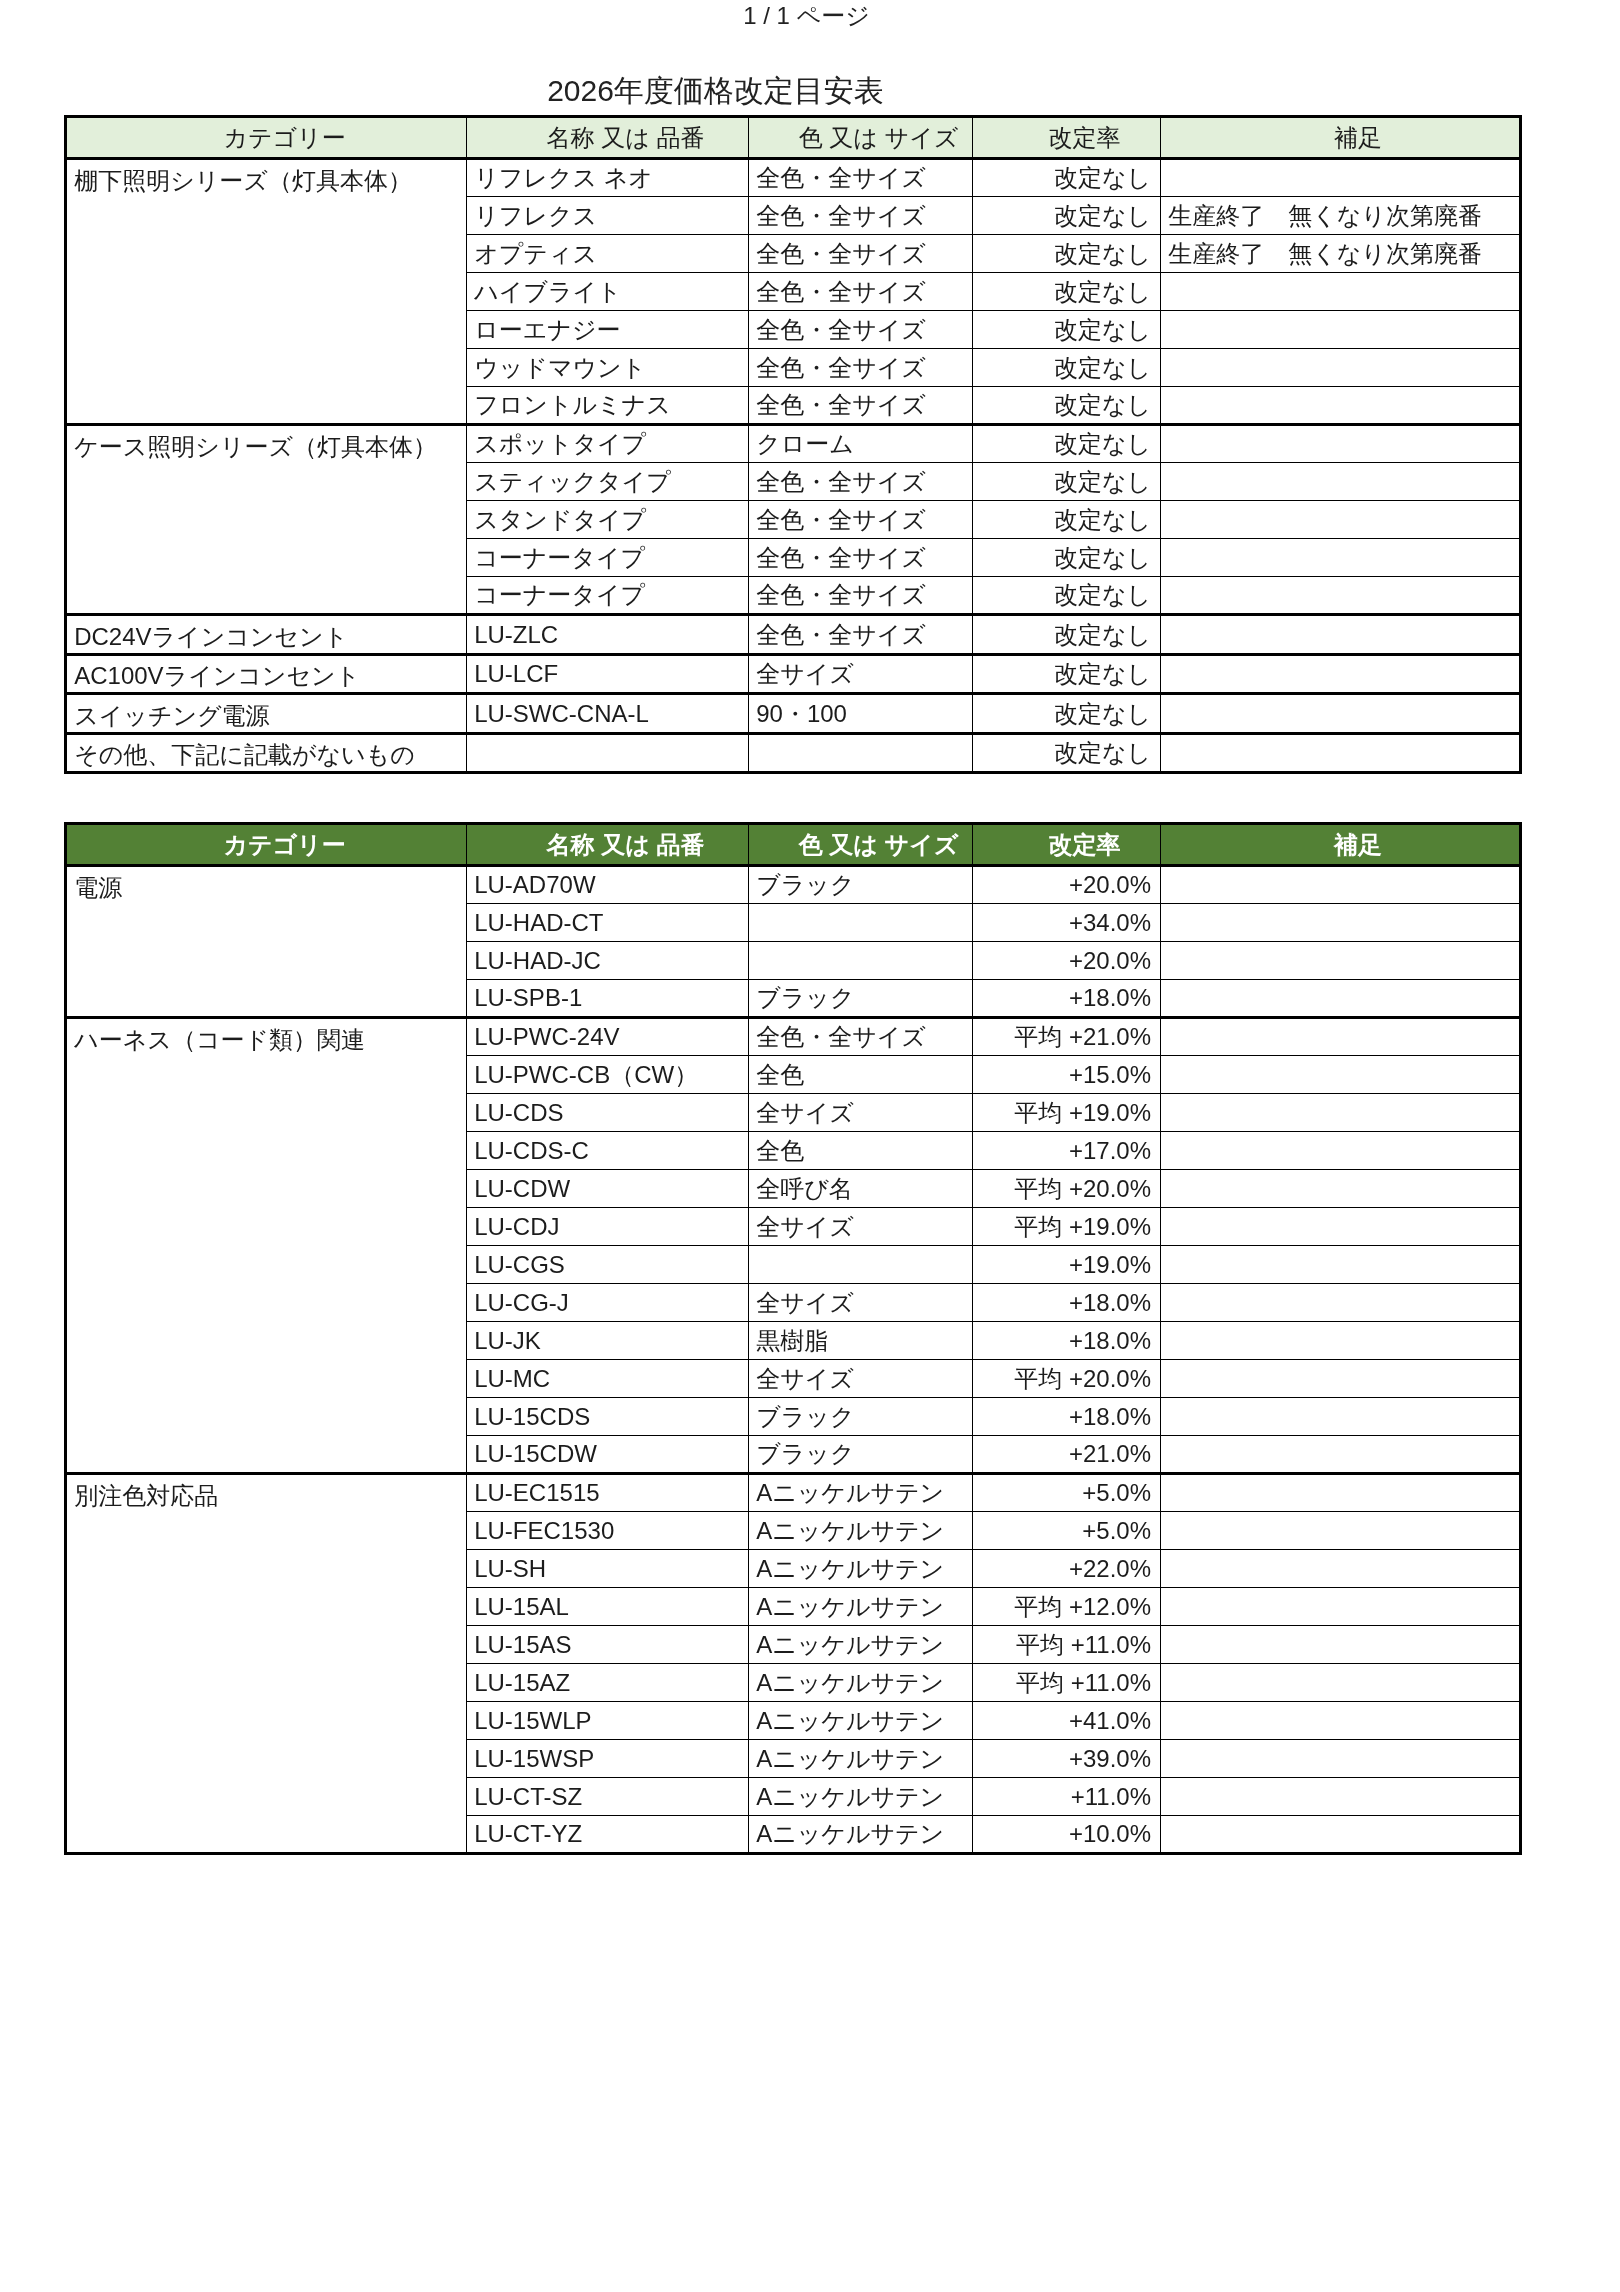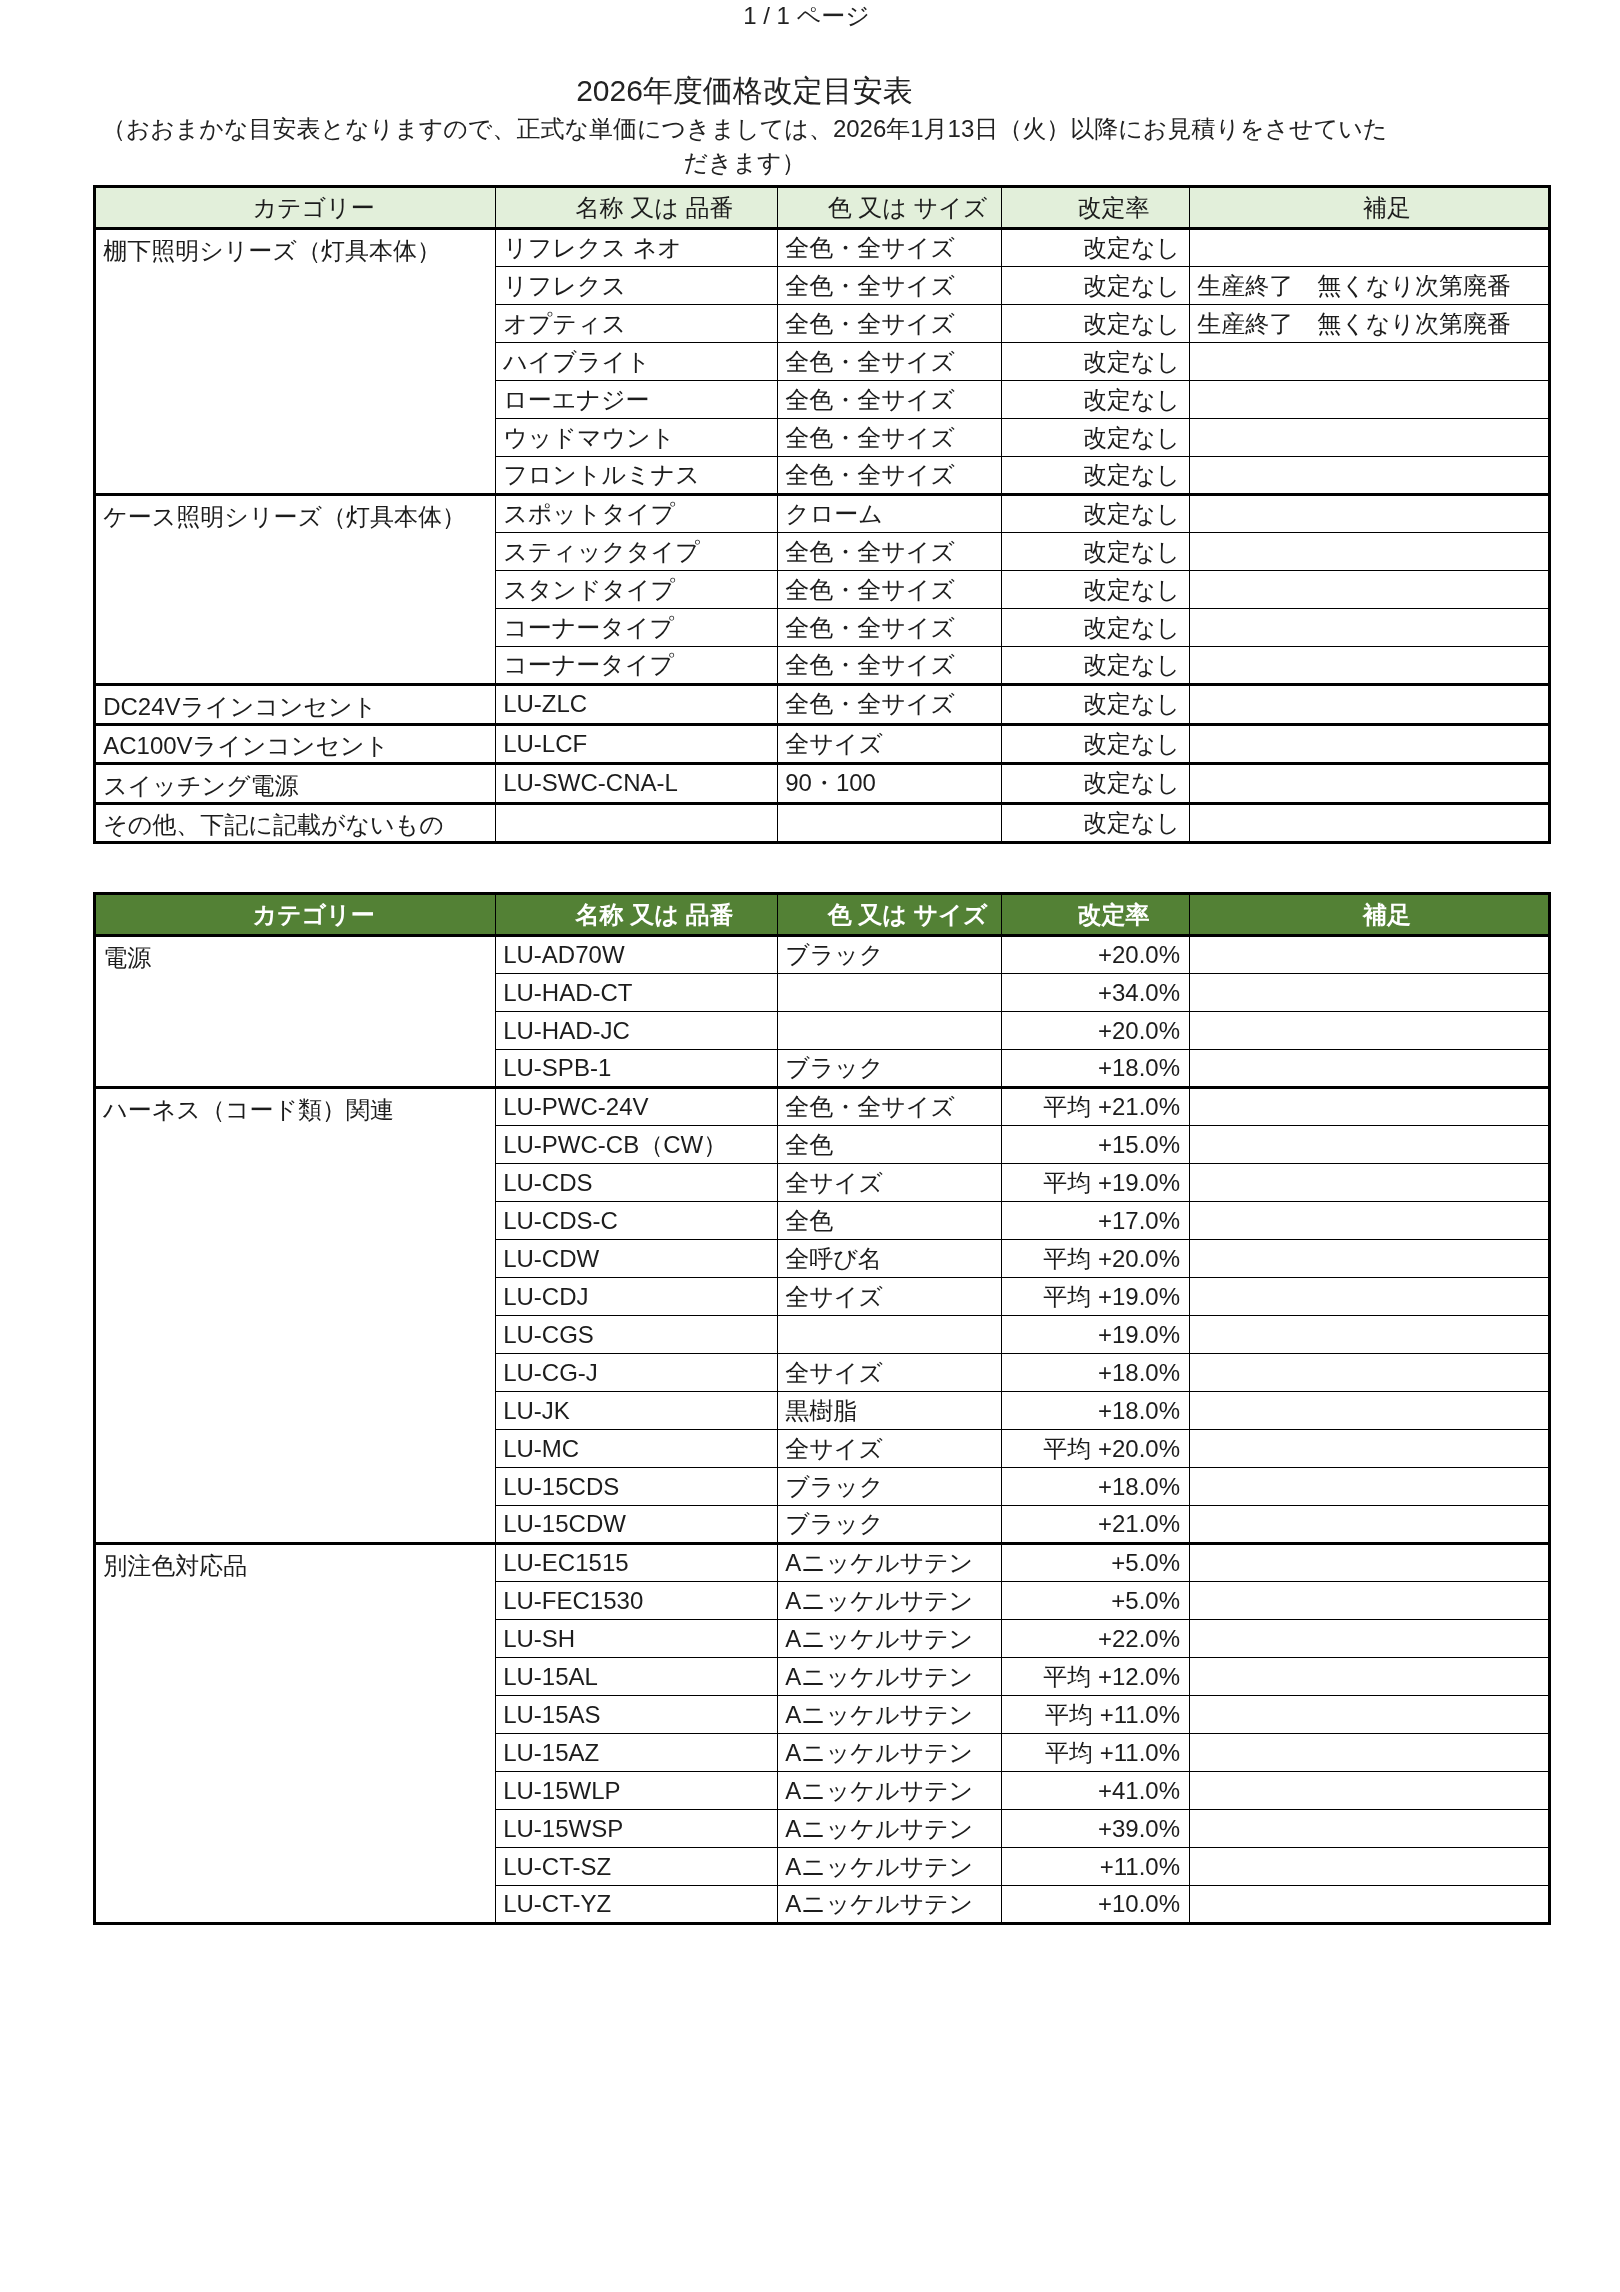--- a/index.html
+++ b/index.html
@@ -3,21 +3,21 @@
 <meta charset="utf-8">
 <style>
   * { margin:0; padding:0; box-sizing:border-box; }
   html, body { background:#ffffff; }
   body {
     width:1620px; height:2293px; position:relative;
     font-family:"Liberation Sans", sans-serif;
     color:#1c1c1c;
     -webkit-font-smoothing:antialiased;
   }
-  .content { position:absolute; left:93px; top:0; width:1303px; }
+  .content { position:absolute; left:64px; top:0; width:1303px; }
   .title   { margin-top:72px; text-align:center; font-size:30px; line-height:38px; color:#222; }
   .subtitle{ margin-top:1.8px;  text-align:center; font-size:24px; line-height:34px; color:#222; }
 
   table { border-collapse:collapse; width:1455px; table-layout:fixed; background:#fff; }
   table.t1 { margin-top:5.4px; border:3.6px solid #000; }
   table.t2 { margin-top:48px; border:3.6px solid #000; }
 
   col.c-cat  { width:401px; }
   col.c-name { width:282px; }
   col.c-size { width:224px; }
@@ -51,21 +51,20 @@
     position:absolute; left:79px; top:2476; width:1455px;
     text-align:center; font-size:24px; color:#222;
   }
 </style>
 </head>
 <body>
 
 <div class="content">
 
   <div class="title">2026年度価格改定目安表</div>
-  <div class="subtitle">（おおまかな目安表となりますので、正式な単価につきましては、2026年1月13日（火）以降にお見積りをさせていただきます）</div>
 
   <table class="t1">
     <colgroup>
       <col class="c-cat">
         <col class="c-name">
         <col class="c-size">
         <col class="c-rate">
         <col class="c-note">
     </colgroup>
     <thead>

